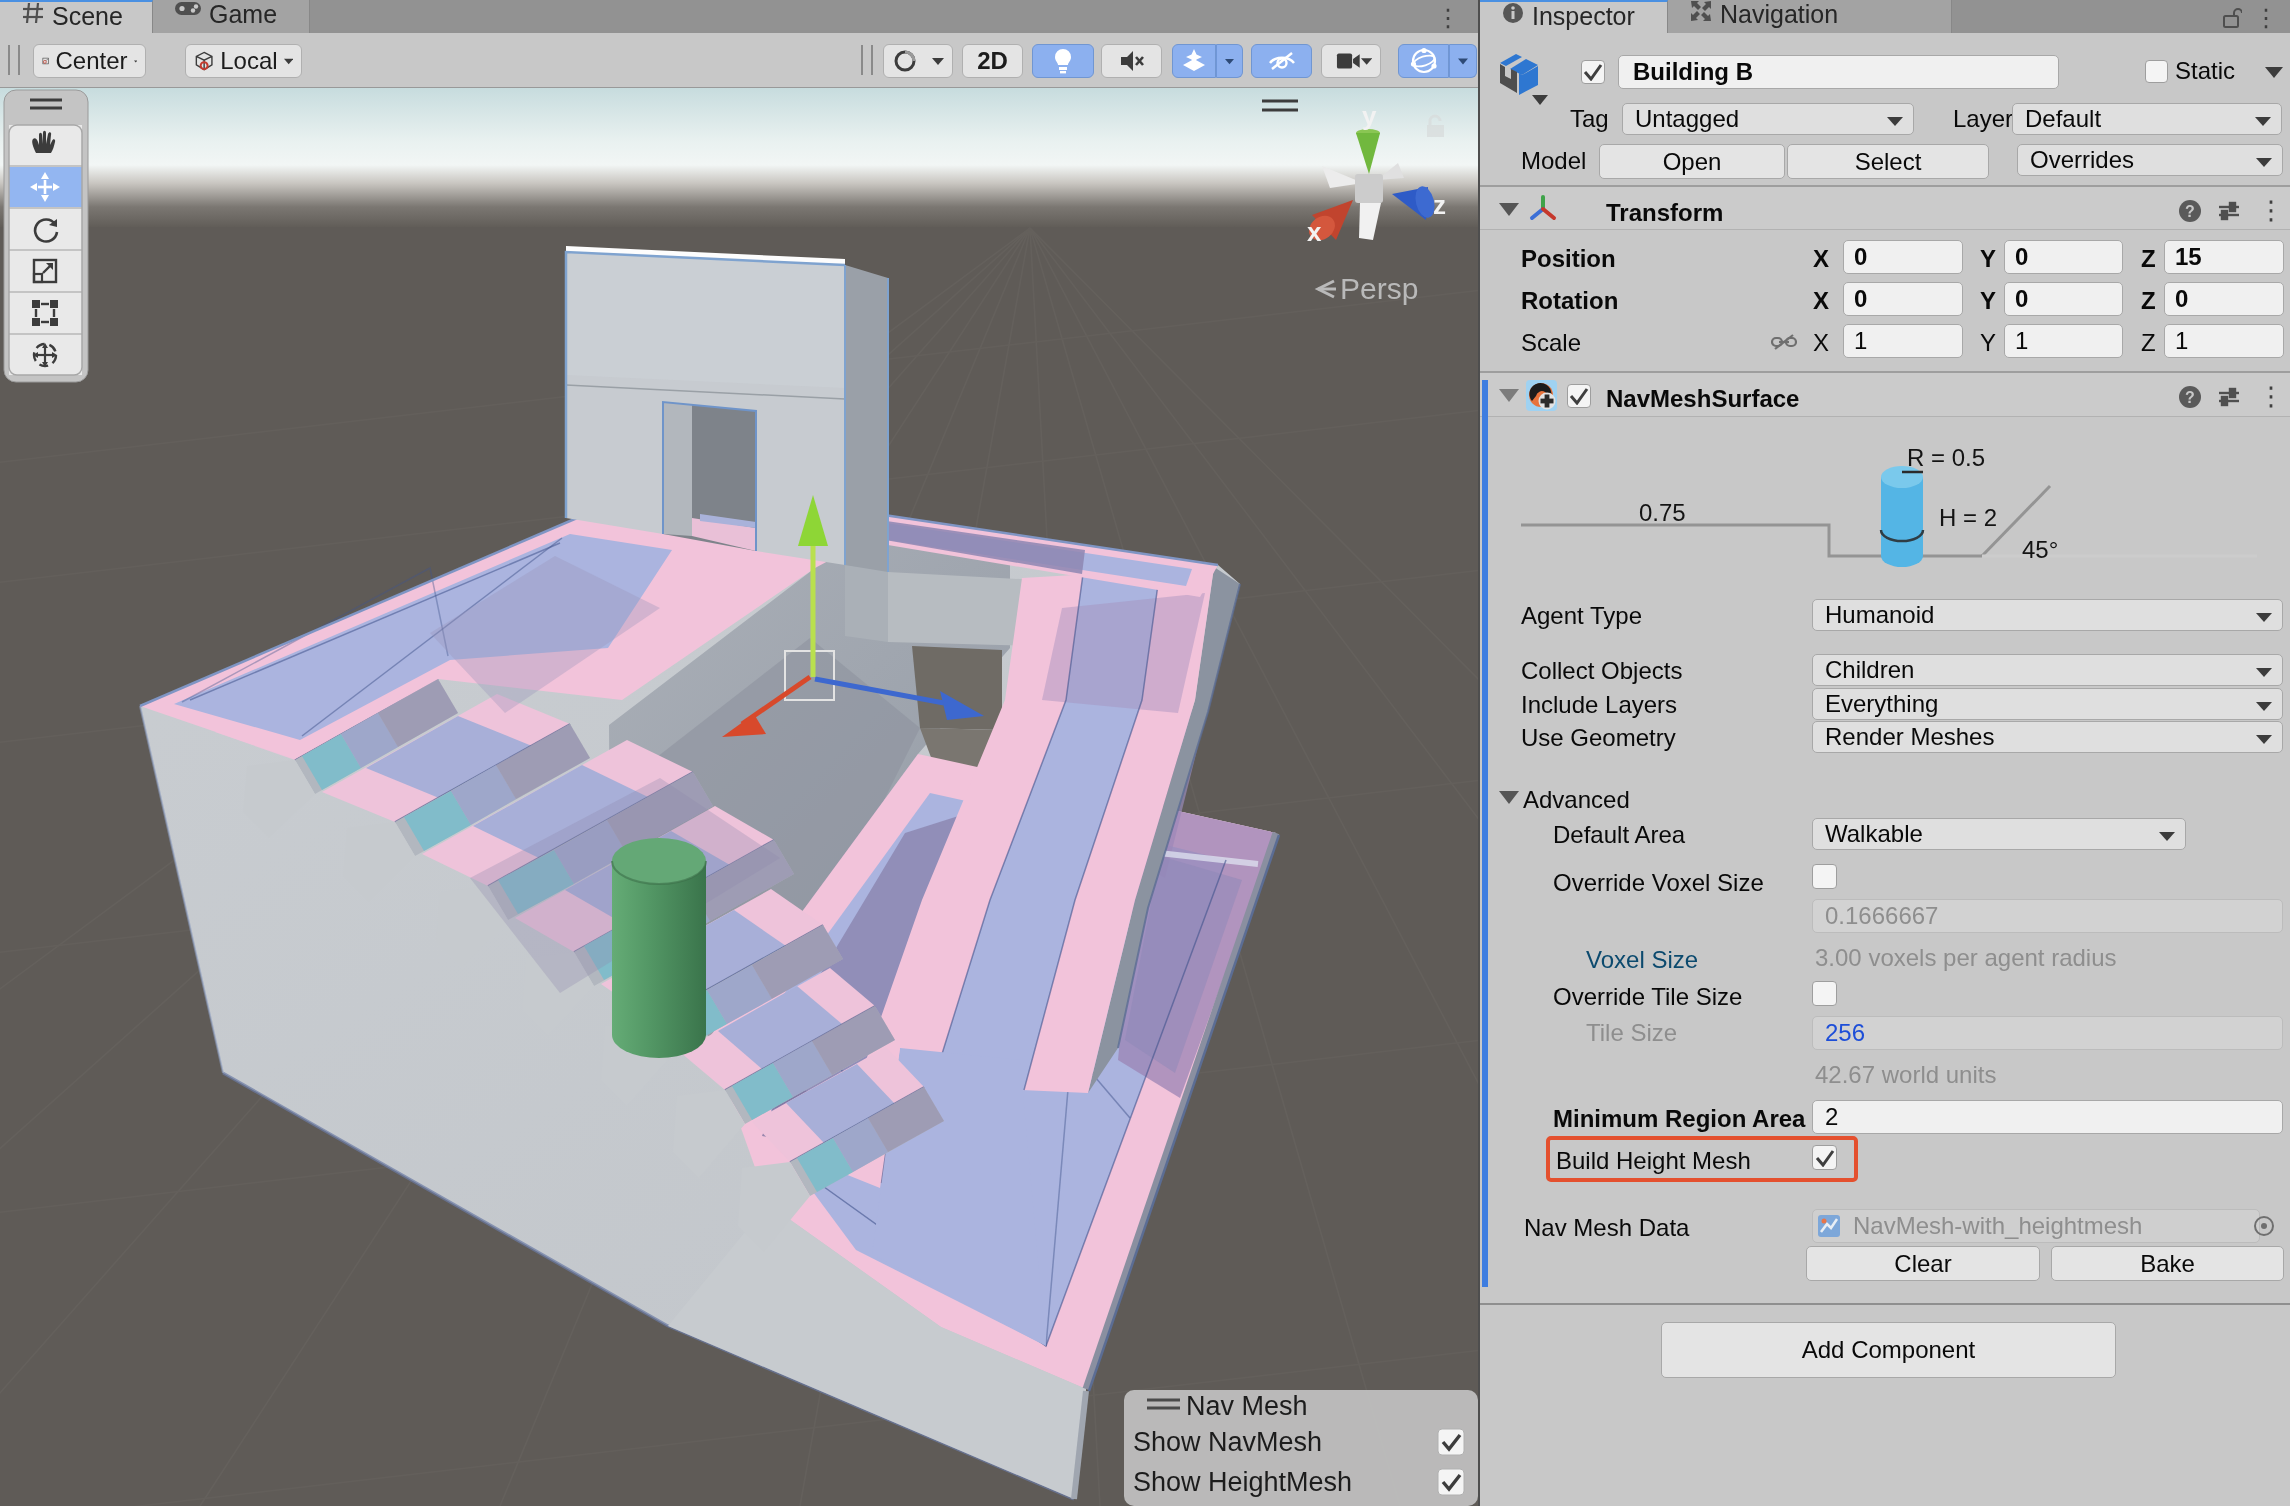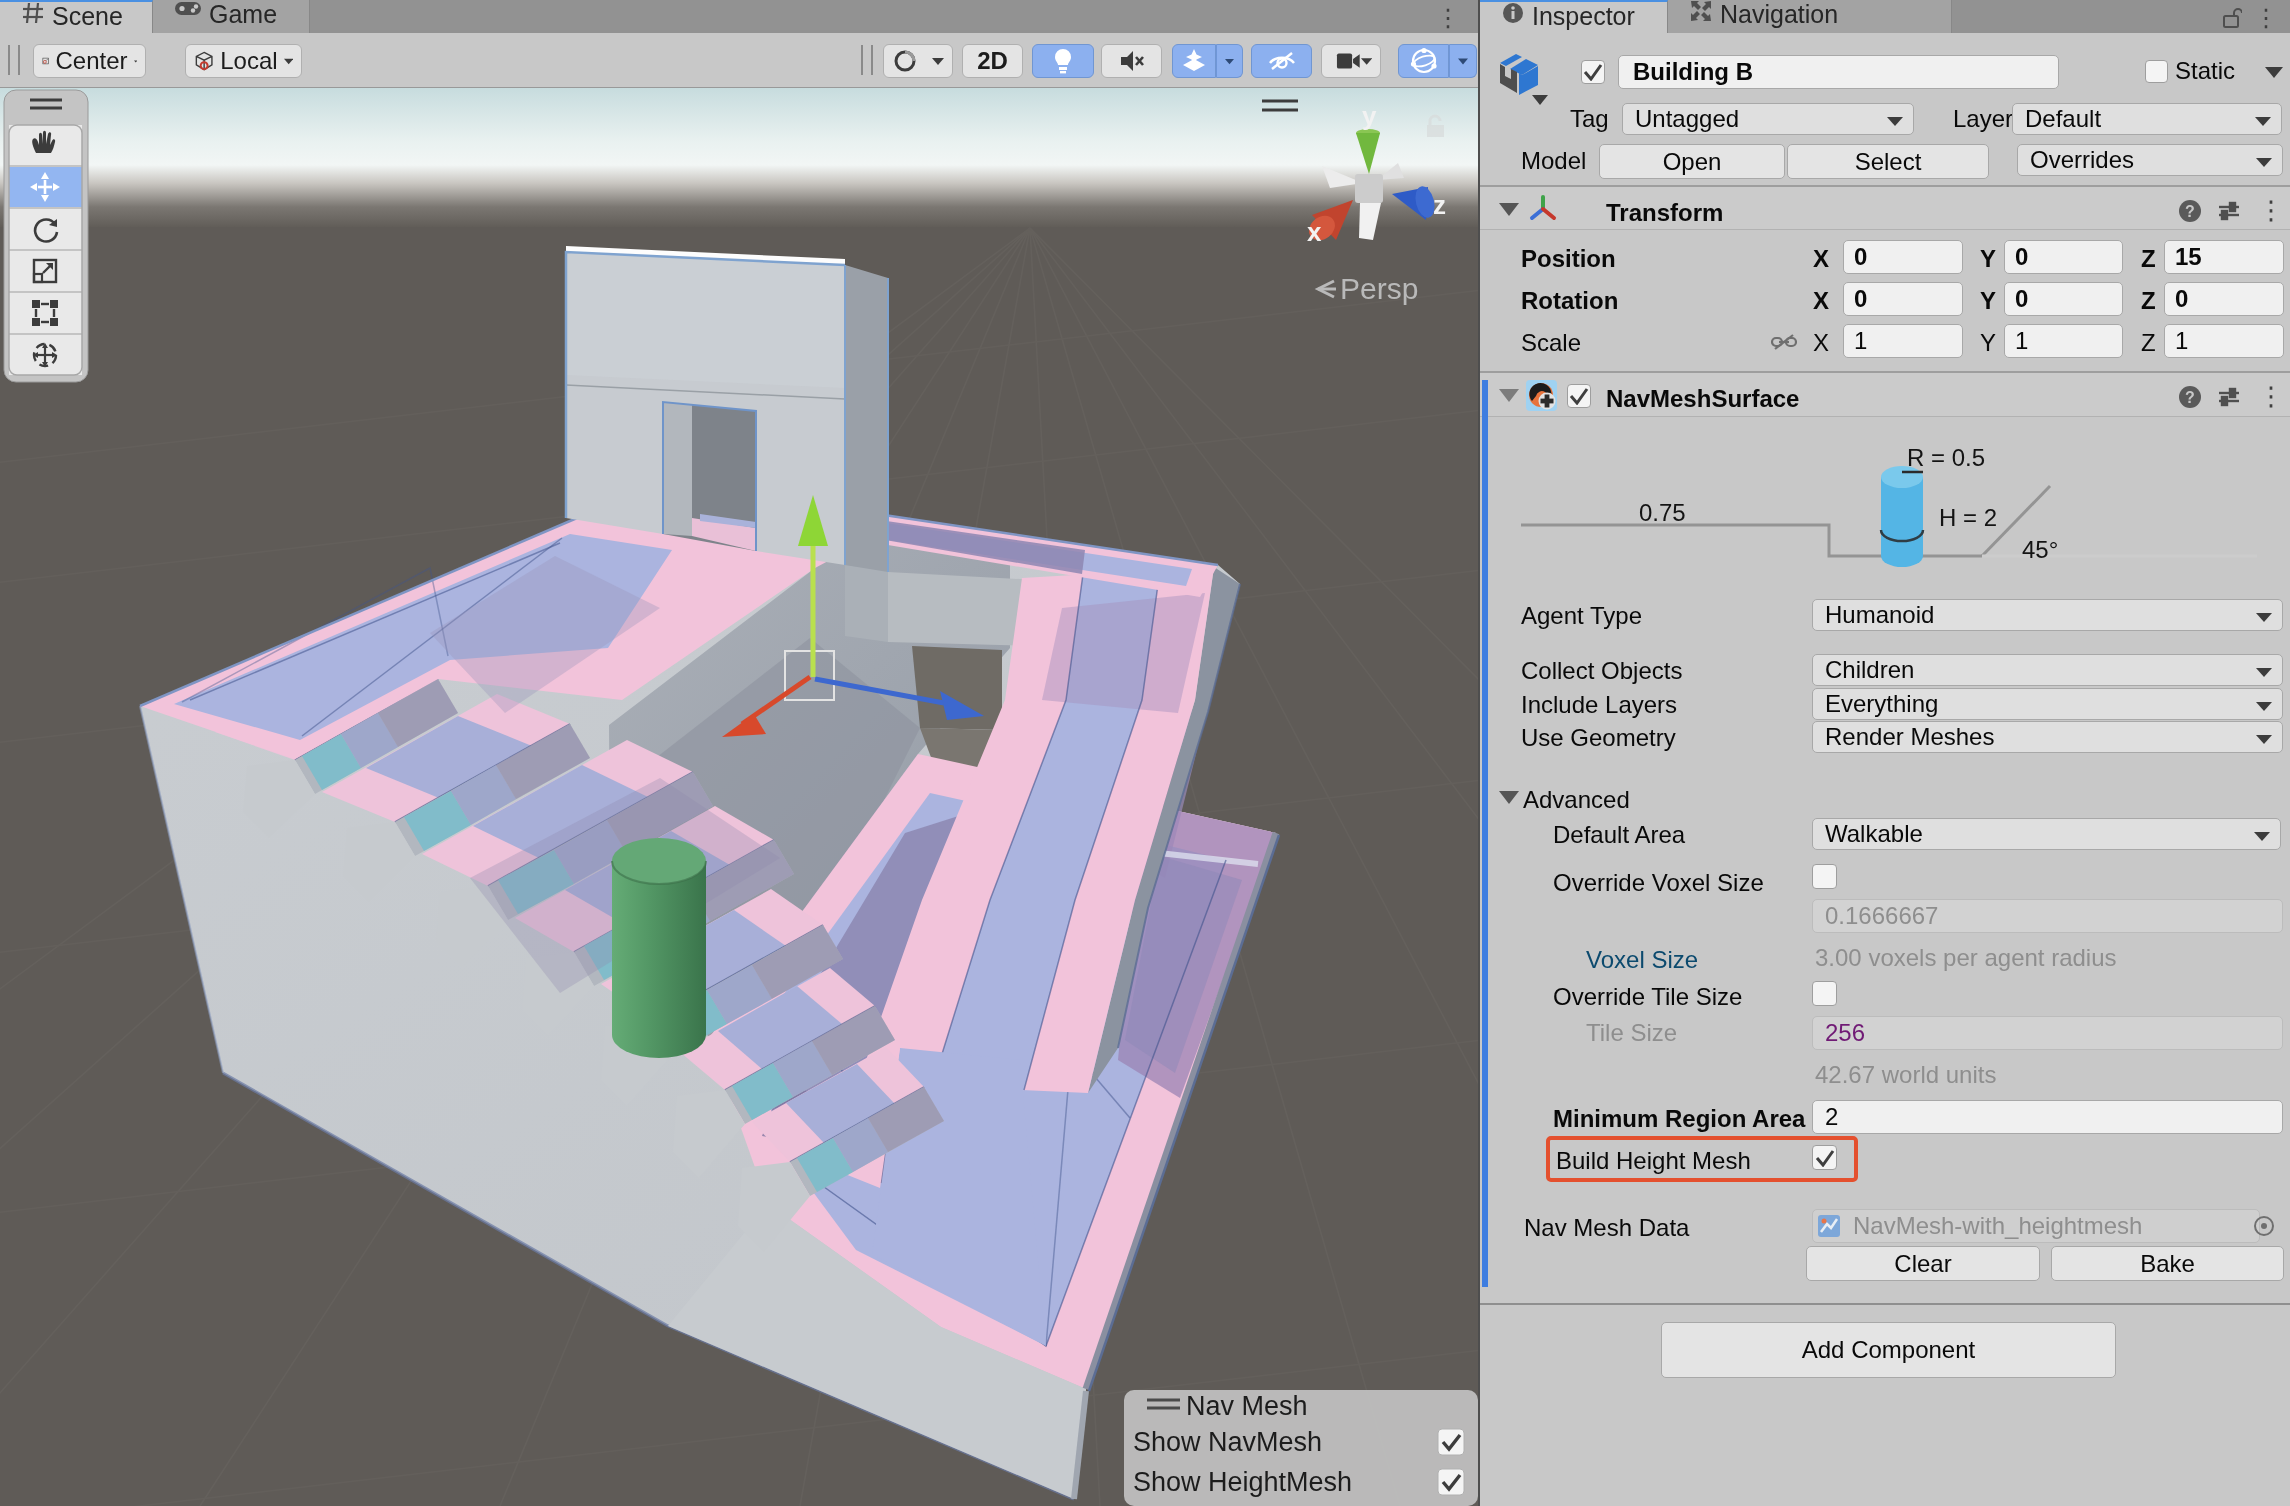--- a/index.html
+++ b/index.html
@@ -561,32 +561,32 @@
       <div class="drop" style="position:absolute;left:332px;top:655px;width:471px">
         <span>Everything</span>
       </div>
       <div class="lbl" style="position:absolute;left:41px;top:691px">Use Geometry</div>
       <div class="drop" style="position:absolute;left:332px;top:688px;width:471px">
         <span>Render Meshes</span>
       </div>
       <div class="fold" style="left:19px;top:758px"></div>
       <div class="lbl" style="position:absolute;left:43px;top:753px">Advanced</div>
       <div class="lbl" style="position:absolute;left:73px;top:788px">Default Area</div>
-      <div class="drop" style="position:absolute;left:332px;top:785px;width:469px">
+      <div class="drop" style="position:absolute;left:332px;top:785px;width:374px">
         <span>Walkable</span>
       </div>
       <div class="lbl" style="position:absolute;left:73px;top:836px">Override Voxel Size</div>
       <div class="cb" style="position:absolute;left:332px;top:831px;width:25px;height:25px"></div>
       <div class="lbl" style="position:absolute;left:106px;top:913px;color:#0c4a6e">Voxel Size</div>
       <div class="field" style="position:absolute;left:332px;top:866px;width:471px;color:#8e8e8e;padding-left:12px;background:#d2d2d2;border-color:#bcbcbc">0.1666667</div>
       <div class="lbl" style="position:absolute;left:335px;top:911px;color:#8e8e8e">3.00 voxels per agent radius</div>
       <div class="lbl" style="position:absolute;left:73px;top:950px">Override Tile Size</div>
       <div class="cb" style="position:absolute;left:332px;top:948px;width:25px;height:25px"></div>
       <div class="lbl" style="position:absolute;left:106px;top:986px;color:#8e8e8e">Tile Size</div>
-      <div class="field" style="position:absolute;left:332px;top:983px;width:471px;color:#701a75;padding-left:12px;background:#d2d2d2;border-color:#bcbcbc">256</div>
+      <div class="field" style="position:absolute;left:332px;top:983px;width:471px;color:#1d4ed8;padding-left:12px;background:#d2d2d2;border-color:#bcbcbc">256</div>
       <div class="lbl" style="position:absolute;left:335px;top:1028px;color:#8e8e8e">42.67 world units</div>
       <div class="lbl" style="position:absolute;left:73px;top:1072px;font-weight:bold">Minimum Region Area</div>
       <div class="field" style="position:absolute;left:332px;top:1067px;width:471px;padding-left:12px">2</div>
       <div class="" style="position:absolute;left:66px;top:1103px;width:312px;height:46px;border:4px solid #e4502e;border-radius:5px"></div>
       <div class="lbl" style="position:absolute;left:76px;top:1114px">Build Height Mesh</div>
       <div class="cb" style="position:absolute;left:332px;top:1112px;width:25px;height:25px">
         <svg width="20" height="18" viewBox="0 0 20 18">
           <path d="M2,9 l6,7 L18,2" fill="none" stroke="#3f3f3f" stroke-width="3"></path>
         </svg>
       </div>

